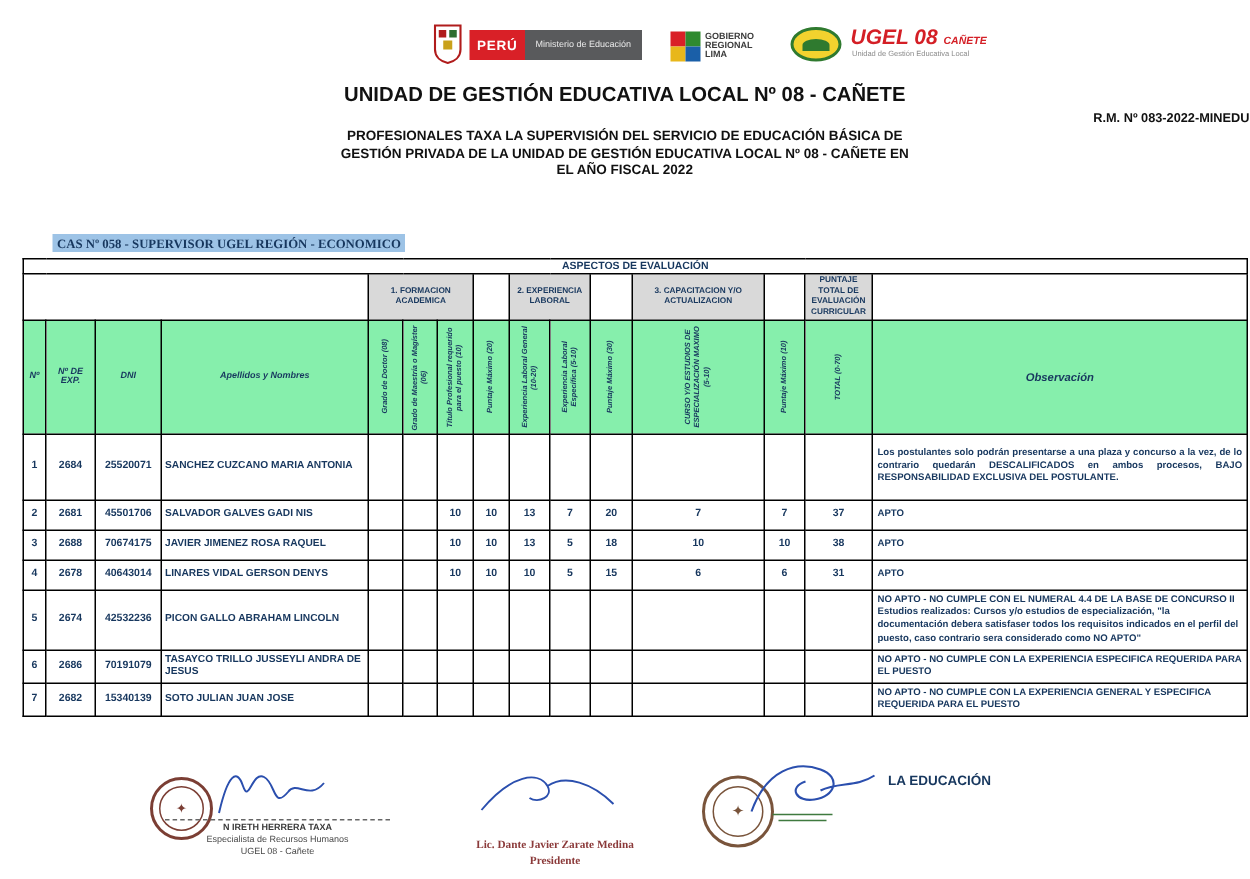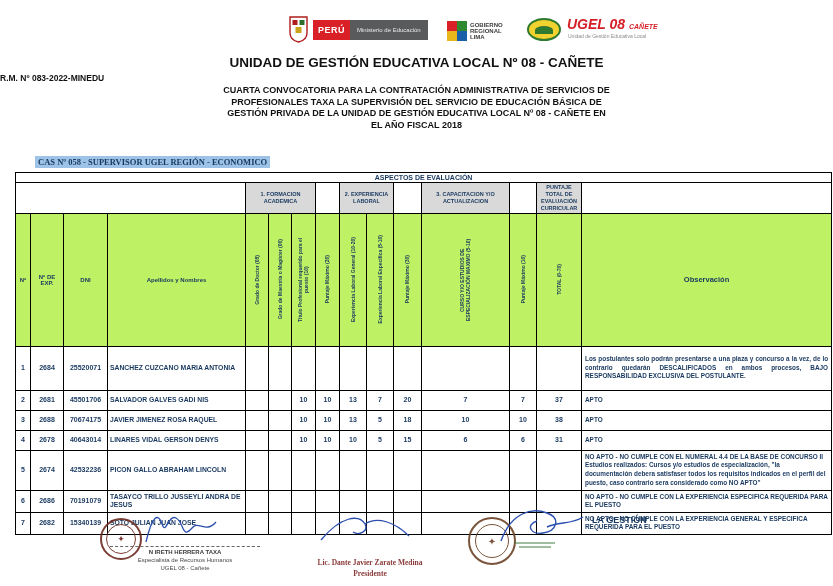--- a/index.html
+++ b/index.html
@@ -20,35 +20,35 @@
   .ugel-oval{position:absolute;left:0;top:2px;width:34px;height:23px;border-radius:50%;background:#f2d22e;
     border:2px solid #2f7a2f;box-sizing:border-box;display:flex;align-items:center;justify-content:center;}
   .ugel-oval i{width:18px;height:8px;background:#2f7a2f;border-radius:50% 50% 0 0;}
   .ugel-wordmark{position:absolute;left:40px;top:0px;color:#d41f26;font-weight:bold;font-style:italic;
     font-size:14px;white-space:nowrap;}
   .ugel-wordmark small{font-size:7px;}
   .ugel-tag{position:absolute;left:41px;top:17px;font-size:5px;color:#8a8a8a;white-space:nowrap;}
 
   
   .title{position:absolute;top:55px;left:0;width:833px;text-align:center;font-weight:bold;font-size:13.5px;color:#111;}
-  .rm{position:absolute;top:73px;left:0;width:833px;text-align:left;font-weight:bold;font-size:8.5px;color:#111;}
+  .rm{position:absolute;top:73px;left:0;width:833px;text-align:right;font-weight:bold;font-size:8.5px;color:#111;}
   .conv{position:absolute;top:85px;left:0;width:833px;text-align:center;font-weight:bold;font-size:9px;line-height:11.5px;color:#111;}
   .resultados{position:absolute;top:132px;left:0;width:833px;text-align:center;font-family:"Liberation Serif",serif;
     font-weight:bold;font-size:11px;letter-spacing:.4px;color:#111;}
   .cas-label{position:absolute;top:156px;left:35px;font-family:"Liberation Serif",serif;font-weight:bold;
     font-size:8.5px;color:#17375e;background:#9dc3e6;padding:1px 3px;text-align:right;}
 
   
   table.results{position:absolute;left:15px;top:172px;width:816px;border-collapse:collapse;table-layout:fixed;}
   table.results td,table.results th{border:1px solid #000;padding:1px 2px;vertical-align:middle;
     color:#17375e;box-sizing:border-box;overflow:hidden;}
   tr.aspectos-row td{height:10px;font-weight:bold;font-size:7px;text-align:center;padding:0;}
   tr.groups-row td{height:30px;font-weight:bold;font-size:5.5px;text-align:center;line-height:1.25;}
   .gray{background:#d9d9d9;}
-  tr.cols-row th{background:#bef264;height:133px;font-weight:bold;font-size:6px;text-align:center;}
+  tr.cols-row th{background:#86efac;height:76px;font-weight:bold;font-size:6px;text-align:center;font-style:italic;}
   tr.cols-row th.obs-h{font-size:7.5px;}
   .vtext{writing-mode:vertical-rl;transform:rotate(180deg);margin:0 auto;font-size:5px;font-weight:bold;
     line-height:1.25;max-height:98px;text-align:center;}
   tbody.results-body td{font-weight:bold;font-size:7px;text-align:center;line-height:1.2;}
   tbody.results-body td.c-nombres{text-align:left;font-size:6.8px;}
   tbody.results-body td.c-observacion{text-align:left;font-size:6.4px;line-height:1.35;padding:2px 3px;}
   tbody.results-body tr.row-0 td{height:44px;}
   tbody.results-body tr.row-1 td,tbody.results-body tr.row-2 td,tbody.results-body tr.row-3 td{height:20px;}
   tbody.results-body tr.row-4 td{height:40px;}
   tbody.results-body tr.row-5 td,tbody.results-body tr.row-6 td{height:22px;}
@@ -103,24 +103,23 @@
           <i></i>
         </span>
       <span class="ugel-wordmark"><span>UGEL 08</span> <small>CAÑETE</small></span>
       <span class="ugel-tag">Unidad de Gestión Educativa Local</span>
     </div>
   </div>
 
   <div class="title">UNIDAD DE GESTIÓN EDUCATIVA LOCAL Nº 08 - CAÑETE</div>
   <div class="rm">R.M. Nº 083-2022-MINEDU</div>
   <div class="conv">
-    <div>CUARTA CONVOCATORIA PARA LA CONTRATACIÓN ADMINISTRATIVA DE SERVICIOS DE</div>
     <div>PROFESIONALES TAXA LA SUPERVISIÓN DEL SERVICIO DE EDUCACIÓN BÁSICA DE</div>
     <div>GESTIÓN PRIVADA DE LA UNIDAD DE GESTIÓN EDUCATIVA LOCAL Nº 08 - CAÑETE EN</div>
-    <div>EL AÑO FISCAL 2018</div>
+    <div>EL AÑO FISCAL 2022</div>
   </div>
   <div class="cas-label">CAS Nº 058 - SUPERVISOR UGEL REGIÓN - ECONOMICO</div>
 
   <table class="results">
     <colgroup>
       <col style="width:15px">
         <col style="width:33px">
         <col style="width:44px">
         <col style="width:138px">
       <col style="width:23px">
@@ -333,15 +332,15 @@
   </div>
 
   <div class="stamp stamp3">
       <span class="inner">✦</span>
     </div>
   <svg class="sig-svg" style="left:495px;top:505px" width="95" height="45" viewBox="0 0 95 45">
     <path d="M6,36 C16,8 36,2 52,8 C66,13 62,26 48,28 C36,30 30,20 42,16 M52,22 C64,16 76,20 88,12" stroke="#2b4fae" stroke-width="1.4" fill="none"></path>
     <path d="M20,38 h40 M24,42 h32" stroke="#3f7a3f" stroke-width="1" fill="none"></path>
   </svg>
 
-  <div class="comision">LA GESTIÓN</div>
+  <div class="comision">LA EDUCACIÓN</div>
 
 </div>
 
 </body></html>

